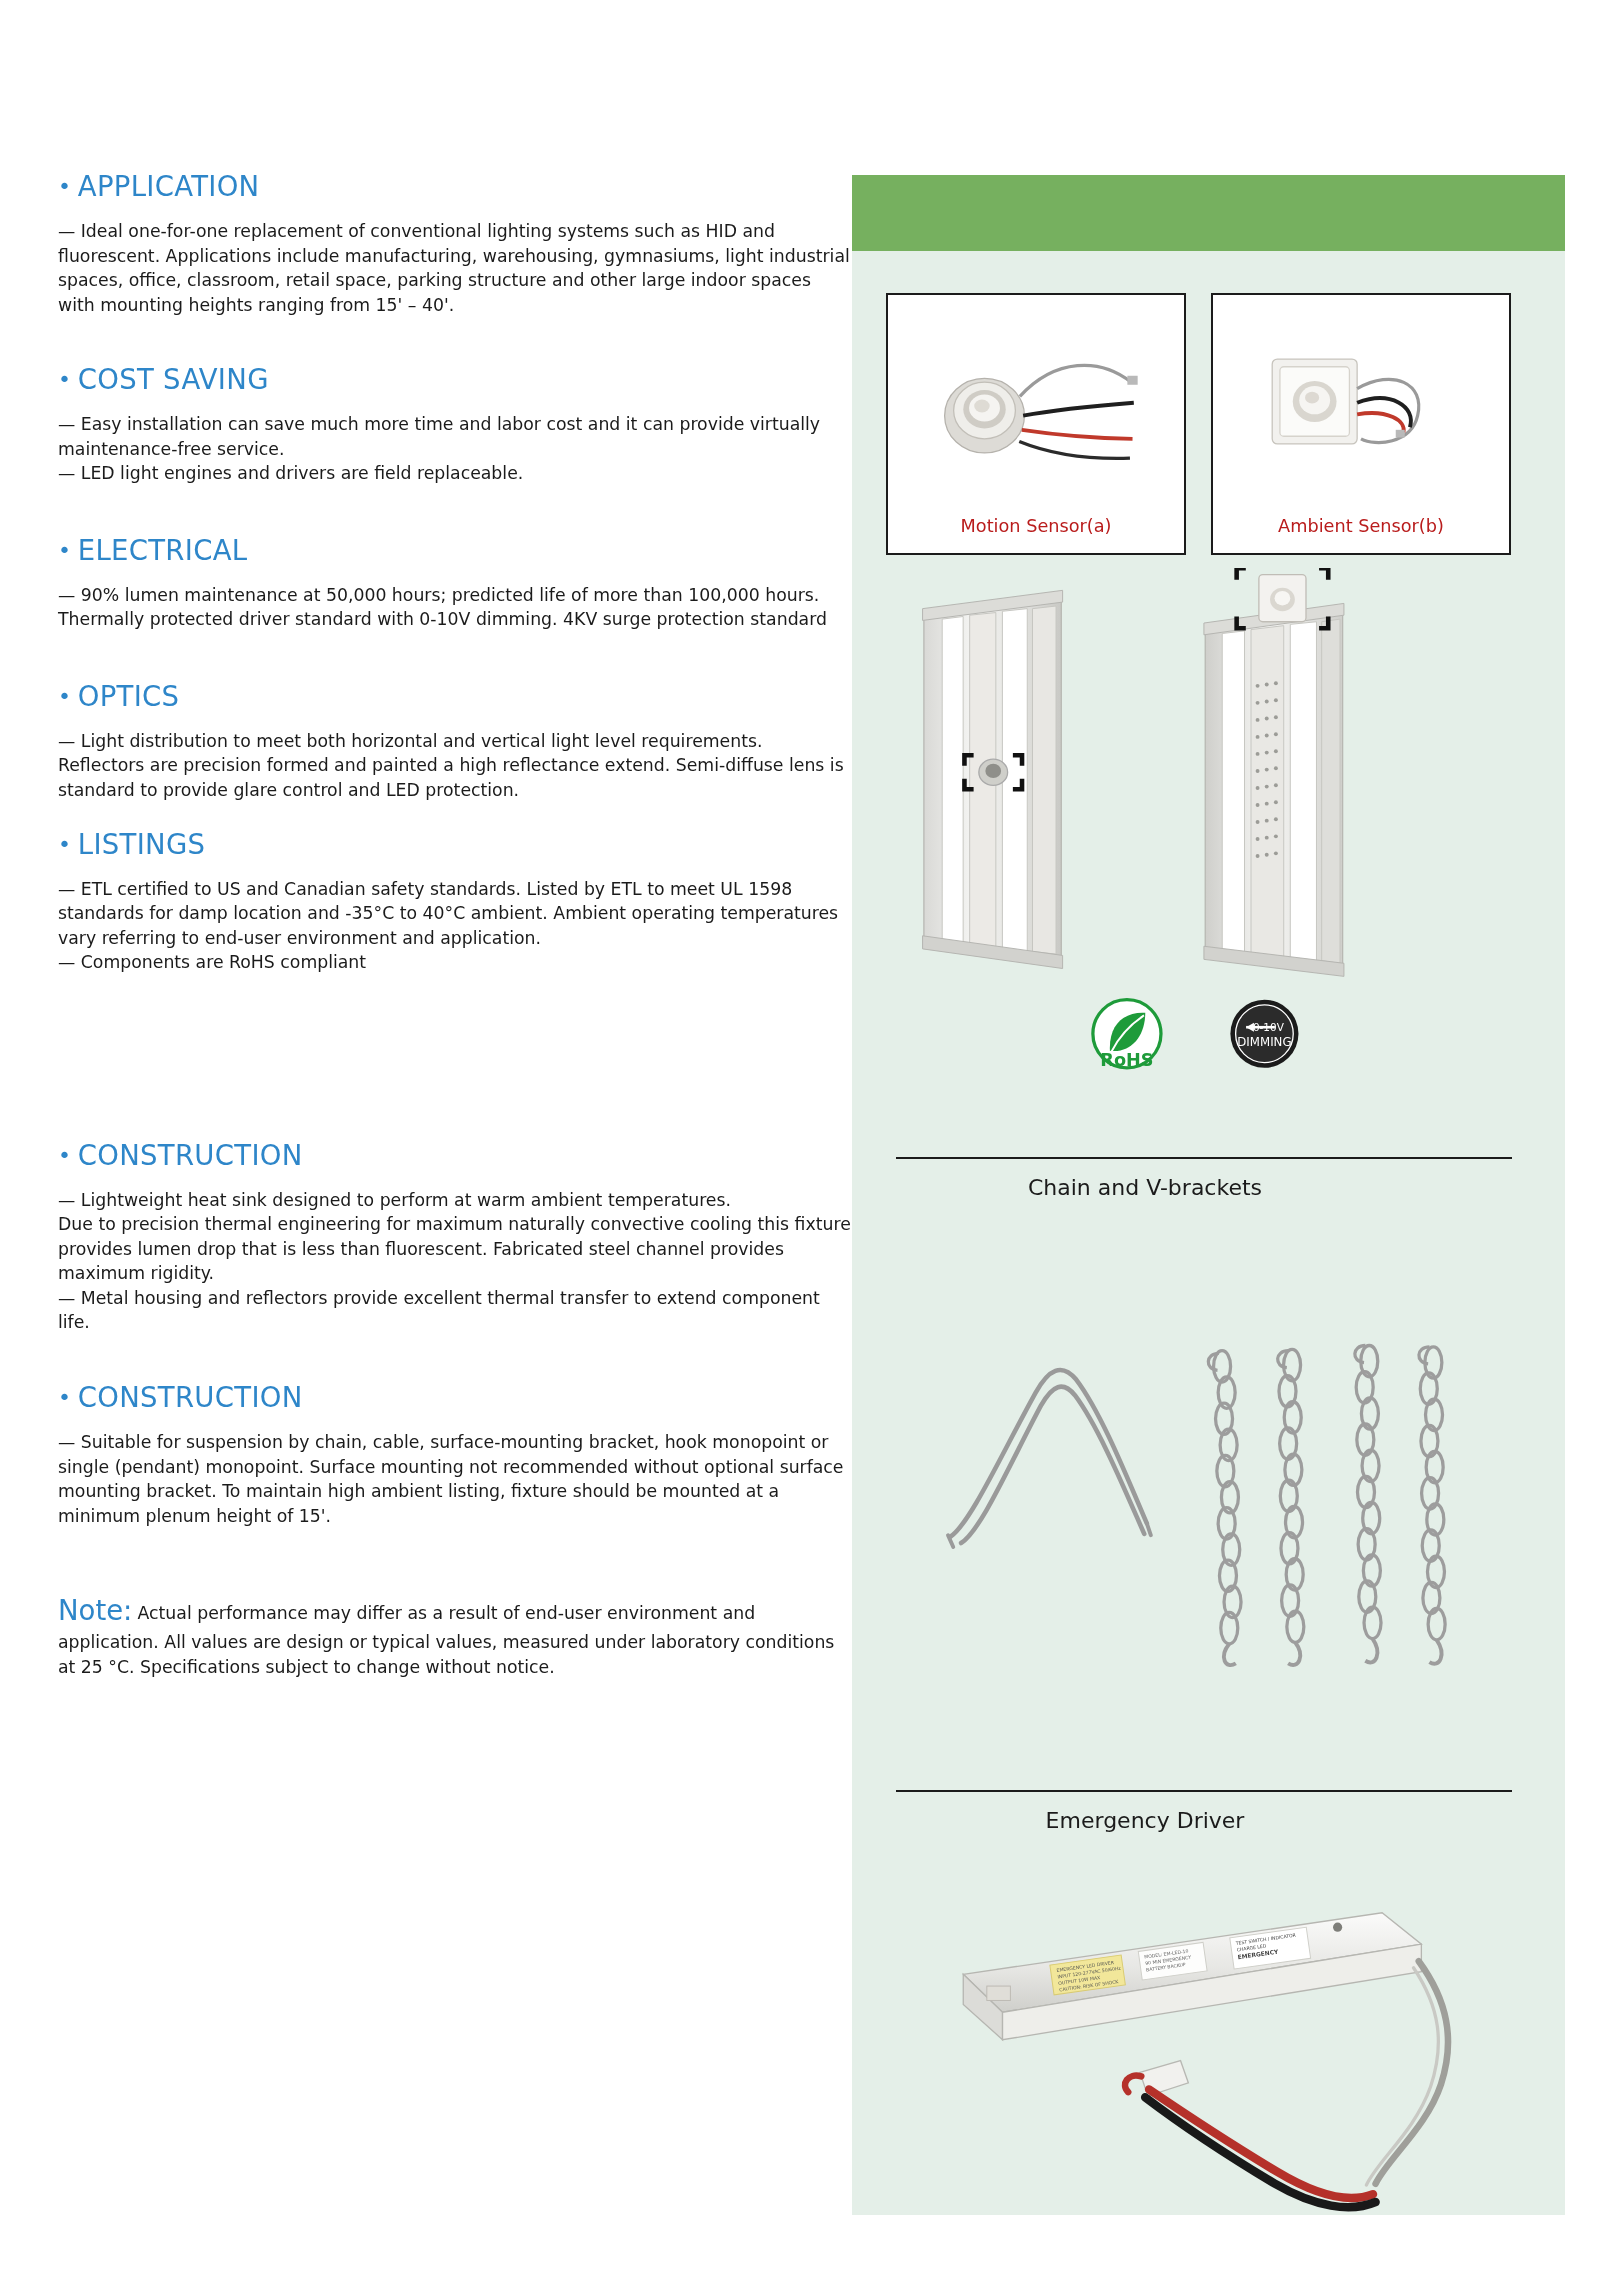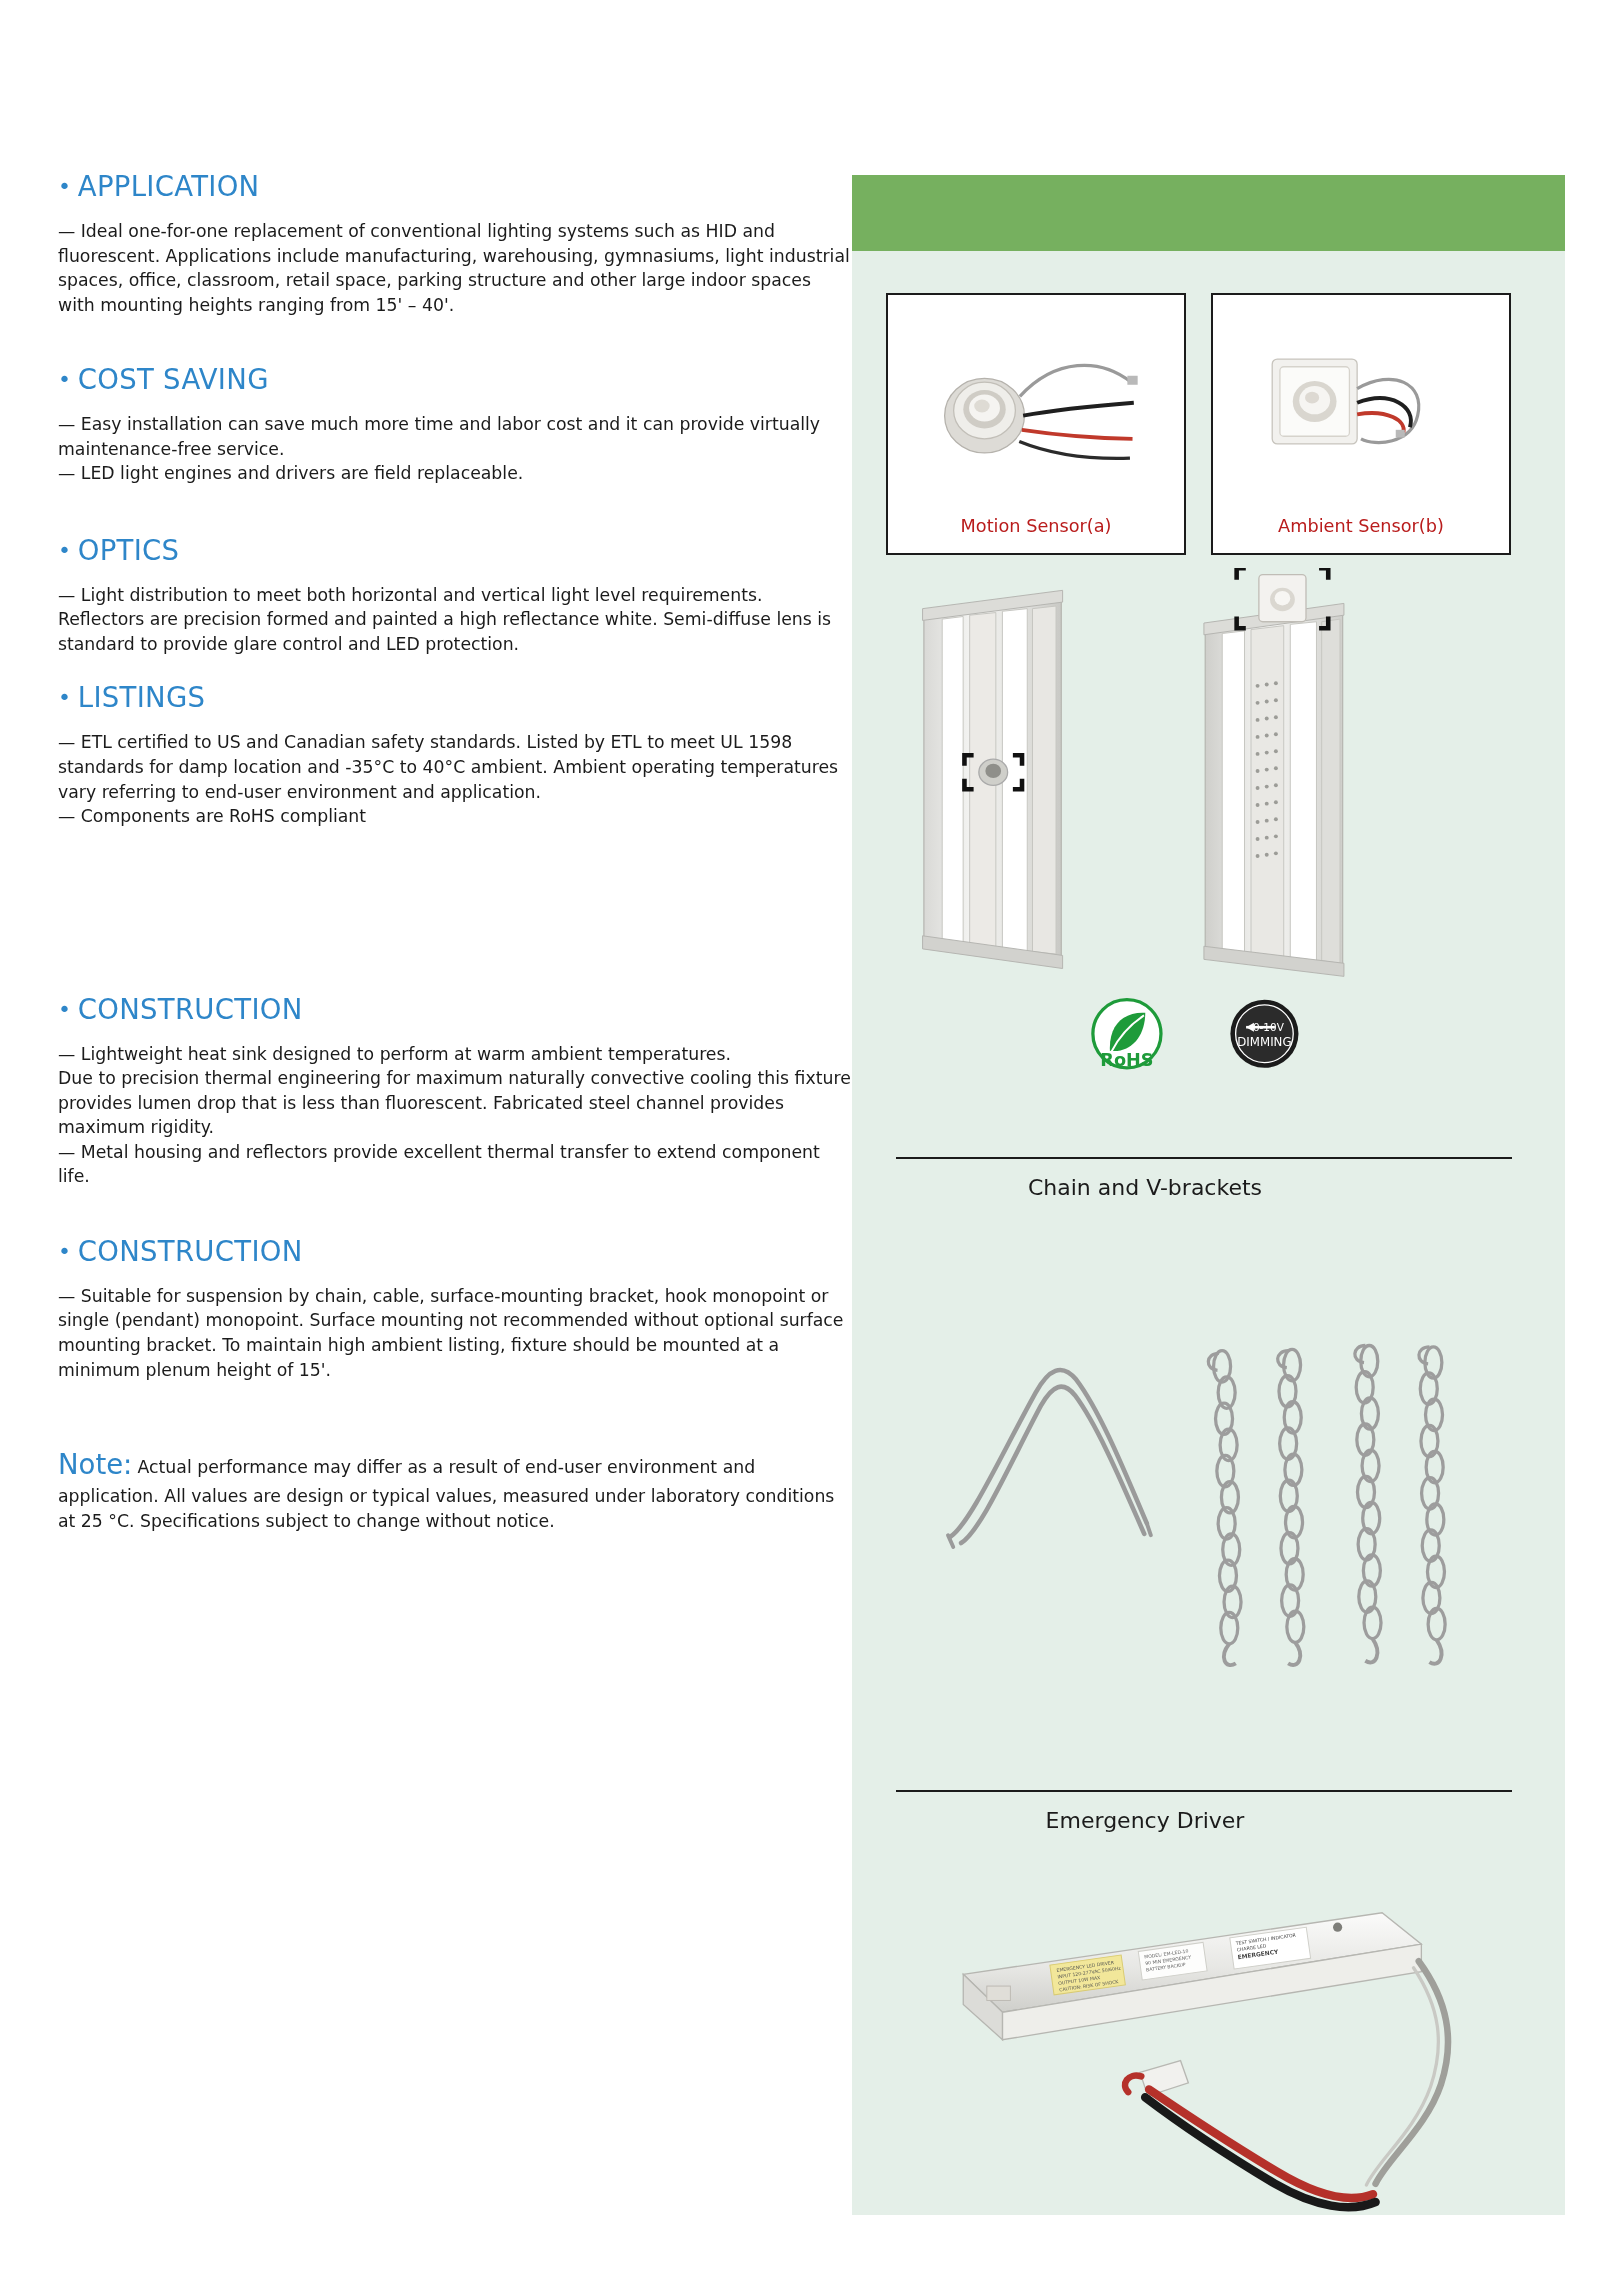--- a/index.html
+++ b/index.html
@@ -136,26 +136,32 @@
   </div>
 
   <div class="section" style="margin-bottom:48px;">
     <h2 class="section-title">
       <span class="bullet">•</span><span>COST SAVING</span>
     </h2>
     <div class="section-body">— Easy installation can save much more time and labor cost and it can provide virtually maintenance-free service.
 — LED light engines and drivers are field replaceable.</div>
   </div>
 
+  <div class="section" style="margin-bottom:48px;">
+    <h2 class="section-title">
+      <span class="bullet">•</span><span>ELECTRICAL</span>
+    </h2>
+    <div class="section-body">— 90% lumen maintenance at 50,000 hours; predicted life of more than 100,000 hours. Thermally protected driver standard with 0-10V dimming. 4KV surge protection standard</div>
+  </div>
 
   <div class="section" style="margin-bottom:25px;">
     <h2 class="section-title">
       <span class="bullet">•</span><span>OPTICS</span>
     </h2>
-    <div class="section-body">— Light distribution to meet both horizontal and vertical light level requirements. Reflectors are precision formed and painted a high reflectance white. Semi-diffuse lens is standard to provide glare control and LED protection.</div>
+    <div class="section-body">— Light distribution to meet both horizontal and vertical light level requirements. Reflectors are precision formed and painted a high reflectance extend. Semi-diffuse lens is standard to provide glare control and LED protection.</div>
   </div>
 
   <div class="section" style="margin-bottom:164px;">
     <h2 class="section-title">
       <span class="bullet">•</span><span>LISTINGS</span>
     </h2>
     <div class="section-body">— ETL certified to US and Canadian safety standards. Listed by ETL to meet UL 1598 standards for damp location and -35°C to 40°C ambient. Ambient operating temperatures vary  referring to end-user environment and application.
 — Components are RoHS compliant</div>
   </div>
 

